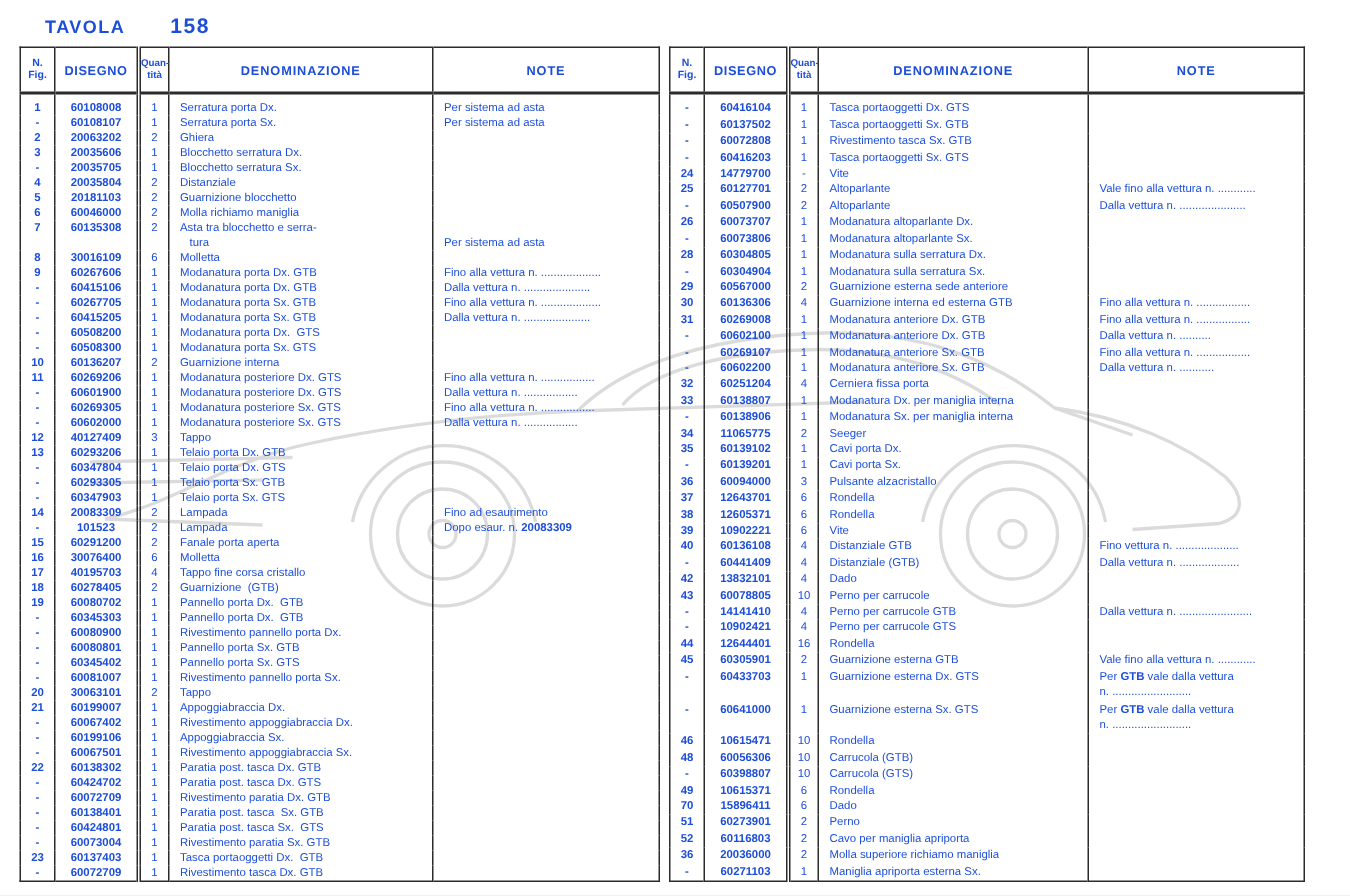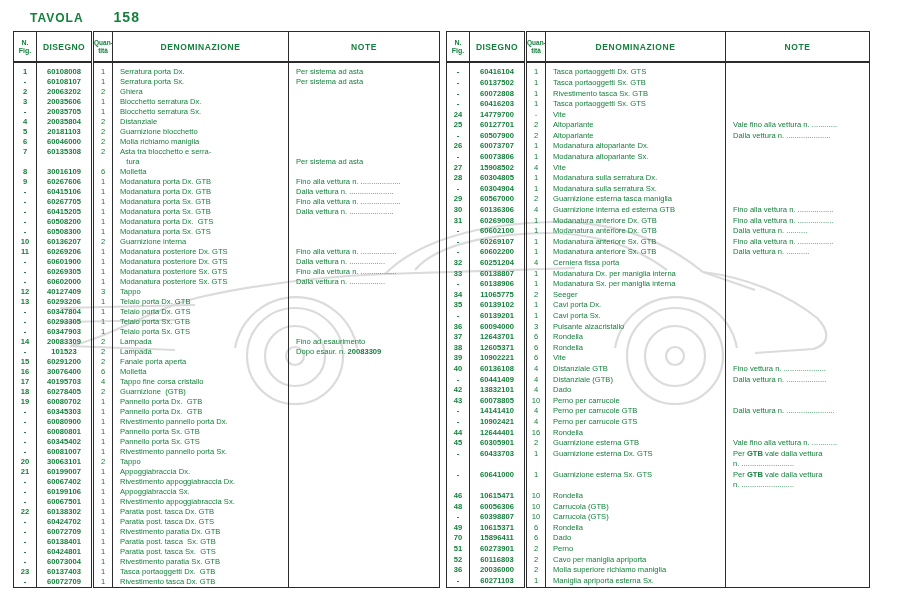--- a/index.html
+++ b/index.html
@@ -2,21 +2,21 @@
 <html><head>
 <meta charset="utf-8">
 <style>
   html,body{margin:0;padding:0;background:#e8e8e8;}
   .page{
     position:relative;
     width:900px;height:597px;
     background:#ffffff;
     overflow:hidden;
     font-family:"Liberation Sans", sans-serif;
-    color:#15803d;
+    color:#1d4ed8;
   }
   .title{
     position:absolute;left:30px;top:9px;
     font-weight:bold;letter-spacing:1px;
     display:flex;align-items:baseline;gap:14px;
   }
   .title .t-label{font-size:12px;}
   .title .t-num{font-size:14px;margin-left:16px;}
   .watermark{
     position:absolute;left:55px;top:150px;z-index:0;
@@ -553,45 +553,38 @@
             <td class="note-cell col-b"></td>
           </tr>
           <tr>
             <td class="n-cell ">-</td>
             <td class="dis-cell col-b">60073806</td>
             <td class="qty-cell col-dbl">1</td>
             <td class="den-cell col-b">Modanatura altoparlante Sx.</td>
             <td class="note-cell col-b"></td>
           </tr>
           <tr>
-            <td class="n-cell ">27</td>
-            <td class="dis-cell col-b">15908502</td>
-            <td class="qty-cell col-dbl">4</td>
-            <td class="den-cell col-b">Vite</td>
-            <td class="note-cell col-b"></td>
-          </tr>
-          <tr>
             <td class="n-cell ">28</td>
             <td class="dis-cell col-b">60304805</td>
             <td class="qty-cell col-dbl">1</td>
             <td class="den-cell col-b">Modanatura sulla serratura Dx.</td>
             <td class="note-cell col-b"></td>
           </tr>
           <tr>
             <td class="n-cell ">-</td>
             <td class="dis-cell col-b">60304904</td>
             <td class="qty-cell col-dbl">1</td>
             <td class="den-cell col-b">Modanatura sulla serratura Sx.</td>
             <td class="note-cell col-b"></td>
           </tr>
           <tr>
             <td class="n-cell ">29</td>
             <td class="dis-cell col-b">60567000</td>
             <td class="qty-cell col-dbl">2</td>
-            <td class="den-cell col-b">Guarnizione esterna tasca maniglia</td>
+            <td class="den-cell col-b">Guarnizione esterna sede anteriore</td>
             <td class="note-cell col-b"></td>
           </tr>
           <tr>
             <td class="n-cell ">30</td>
             <td class="dis-cell col-b">60136306</td>
             <td class="qty-cell col-dbl">4</td>
             <td class="den-cell col-b">Guarnizione interna ed esterna GTB</td>
             <td class="note-cell col-b">Fino alla vettura n. .................</td>
           </tr>
           <tr>

